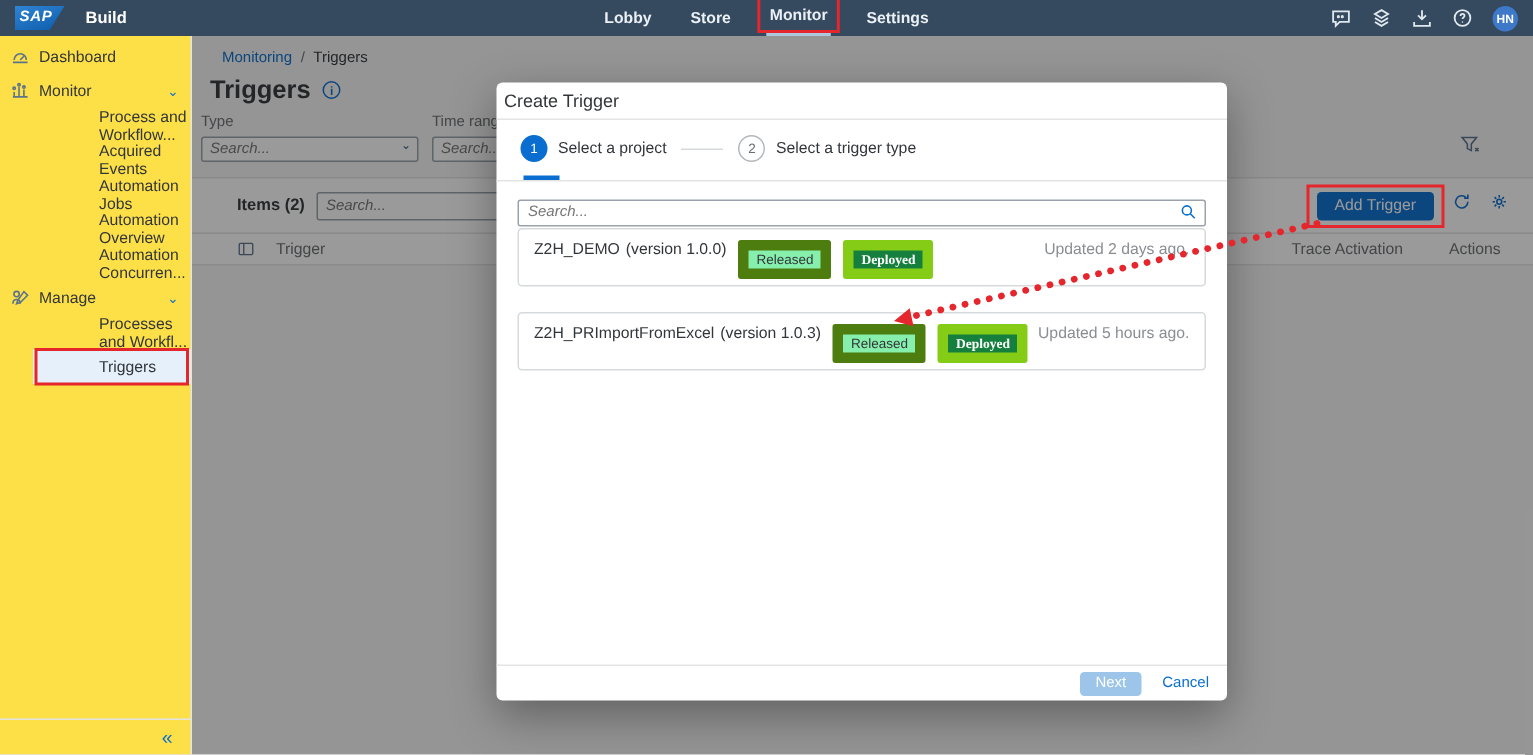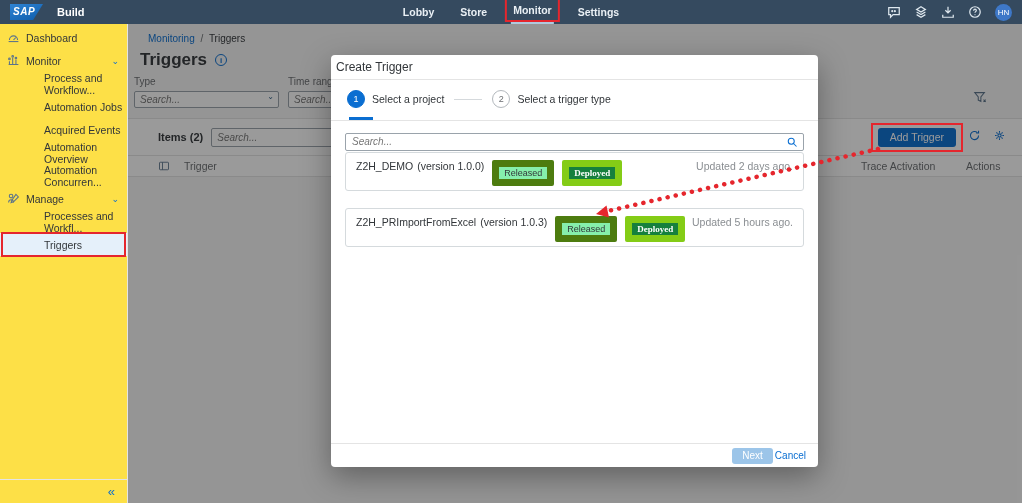--- a/index.html
+++ b/index.html
@@ -15,31 +15,31 @@
     font-size:10px; line-height:16px; padding-left:3px; letter-spacing:.5px; }
   .product-name { color:#fff; font-size:11px; font-weight:bold; margin-left:14px; }
   .shell-nav { position:absolute; left:50%; transform:translateX(-50%); display:flex; gap:22px; height:24px; align-items:center; }
   .shell-nav .nav-item { color:#eaf0f5; font-size:10.5px; font-weight:bold; height:24px; line-height:24px;
     position:relative; cursor:pointer; padding:0 2px; }
   .shell-nav .nav-item.active { border-bottom:3px solid #aec9de; line-height:21px; }
   .shell-right { margin-left:auto; display:flex; align-items:center; gap:13px; }
   .shell-icon { width:14px; height:14px; display:inline-flex; }
   .shell-icon svg { width:14px; height:14px; stroke:#dfe8ef; fill:none; stroke-width:1.4; }
   .avatar { width:17px; height:17px; border-radius:50%; background:#3e78c8; color:#fff; font-size:8px;
-    font-weight:normal; display:flex; align-items:center; justify-content:center; }
+    font-weight:bold; display:flex; align-items:center; justify-content:center; }
 
   
   .sidebar { position:absolute; top:24px; left:0; width:128px; bottom:0; background:#fde047;
     border-right:1px solid #e4e4e4; z-index:4; display:flex; flex-direction:column; }
   .nav-list { list-style:none; padding-top:2px; flex:1; }
   .side-item { height:23px; display:flex; align-items:center; font-size:10.5px; color:#32363a;
     padding-left:7px; position:relative; cursor:pointer; }
   .side-item .sicon { width:13px; height:13px; margin-right:6px; display:inline-flex; }
   .side-item .sicon svg { width:13px; height:13px; fill:none; stroke:#5b738b; stroke-width:1.3; }
-  .side-item.lvl2 { padding-left:44px; }
+  .side-item.lvl2 { padding-left:44px;margin-left:22px; }
   .side-item .chev { margin-left:auto; margin-right:8px; color:#0a6ed1; font-size:9px; }
   .side-item.selected { background:#e5f0fa; }
   .side-footer { border-top:1px solid #e4e4e4; height:24px; display:flex; align-items:center;
     justify-content:flex-end; padding-right:12px; }
   .collapse-btn { color:#0a6ed1; font-size:13px; cursor:pointer; line-height:1; }
 
   
   .main { position:absolute; top:24px; left:128px; right:0; bottom:0; background:#f7f7f7; }
   .breadcrumb { padding:9px 0 0 20px; font-size:10px; }
   .breadcrumb .bc-link { color:#0a6ed1; cursor:pointer; }
@@ -102,21 +102,21 @@
   .project-list { margin-top:1px; }
   .project-card { border:1px solid #d5dadd; border-radius:3px; height:39px; padding:7px 10px;
     display:flex; align-items:flex-start; margin-bottom:17px; cursor:pointer; background:#fff; }
   .proj-name { font-size:10.5px; color:#32363a; }
   .proj-version { font-size:10.5px; color:#32363a; margin-left:4px; }
   .badge { font-size:9px; border-radius:2px; padding:1px 5px; margin-left:8px; display:inline-block; }
   .badge.released { border:7px solid #4d7c0f; color:#32363a; background:#86efac; }
   .badge.deployed { background:#15803d; color:#fff; border:7px solid #84cc16; font-weight:bold;font-family:Liberation Serif, serif; }
   .proj-updated { margin-left:auto; font-size:10.5px; color:#8a8e92; }
   .modal-footer { position:absolute; left:0; right:0; bottom:0; height:24px; border-top:1px solid #e4e4e4;
-    display:flex; align-items:center; justify-content:flex-end; gap:2px; padding:0 12px; }
+    display:flex; align-items:center; justify-content:flex-end; gap:14px; padding:0 12px; }
   .btn-next { background:#9cc5e9; color:#fff; border:none; border-radius:3px; height:16px; font-size:10px;
     padding:0 10px; cursor:default; font-family:"Liberation Sans",sans-serif; }
   .btn-cancel { background:transparent; color:#0a6ed1; border:none; font-size:10px; cursor:pointer;
     font-family:"Liberation Sans",sans-serif; }
 
   
   .anno-box { position:absolute; border:2px solid #e5262d; z-index:50; pointer-events:none; }
   .anno-monitor { inset:-4px -6px -1px -6px; }
   .anno-triggers { inset:-1px 1px -1px 1px; }
   .anno-add { inset:-5px -7px -5px -7px; }
@@ -192,24 +192,24 @@
               <circle cx="11" cy="5" r="1"></circle>
             </svg>
         </span>
         <span>Monitor</span>
         <span class="chev">⌄</span>
       </li>
       <li class="side-item lvl2">
           <span>Process and Workflow...</span>
         </li>
       <li class="side-item lvl2">
+          <span>Acquired Events</span>
+        </li>
+      <li class="side-item lvl2">
           <span>Automation Jobs</span>
-        </li>
-      <li class="side-item lvl2">
-          <span>Acquired Events</span>
         </li>
       <li class="side-item lvl2">
           <span>Automation Overview</span>
         </li>
       <li class="side-item lvl2">
           <span>Automation Concurren...</span>
         </li>
       <li class="side-item">
         <span class="sicon">
           <svg viewBox="0 0 16 16">

